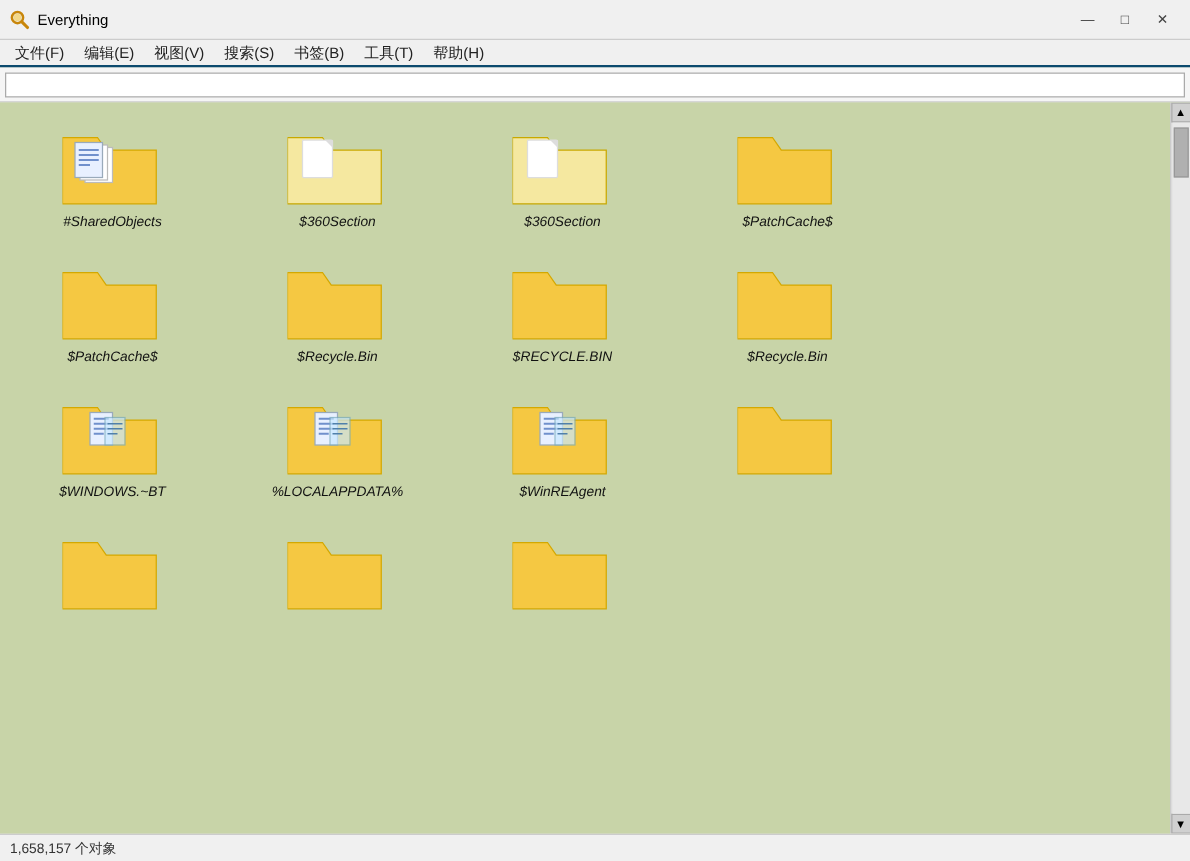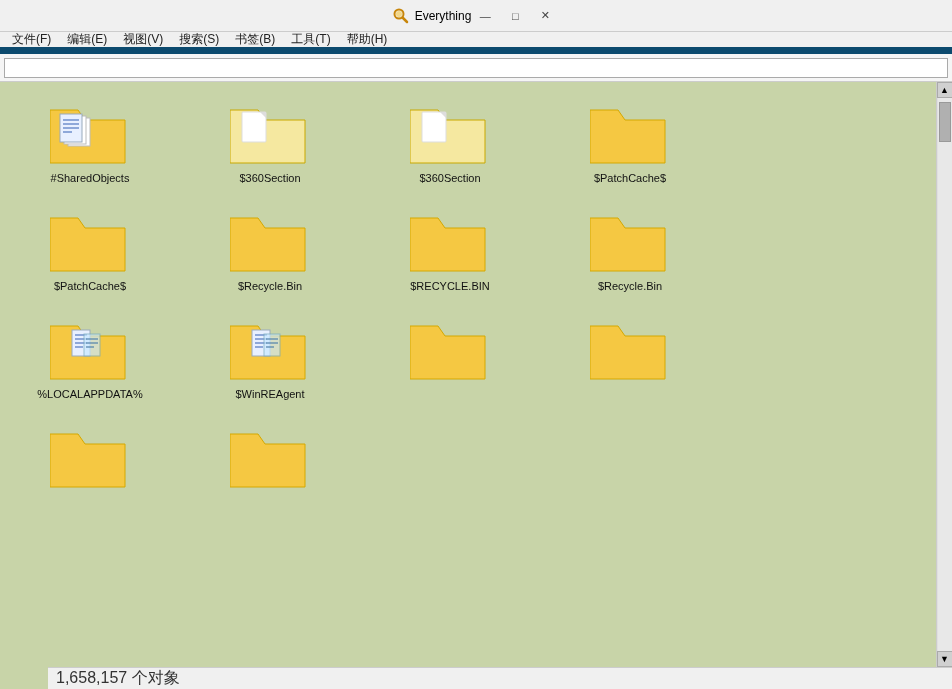--- a/index.html
+++ b/index.html
@@ -15,21 +15,21 @@
     }
 
     
     #title-bar {
       background: #f0f0f0;
       height: 32px;
       display: flex;
       align-items: center;
       padding: 0 8px;
       border-bottom: 1px solid #ccc;
-      justify-content: center;
+      justify-content: space-between;
       flex-shrink: 0;
     }
     #title-left {
       display: flex;
       align-items: center;
       gap: 6px;
     }
     #title-icon {
       width: 16px;
       height: 16px;
@@ -51,21 +51,21 @@
       color: #444;
     }
 
     
     #menu-bar {
       background: #f0f0f0;
       height: 22px;
       display: flex;
       align-items: flex-start;
       padding: 0 4px;
-      border-bottom: 7px solid #0c4a6e;
+      border-bottom: 2px solid #0c4a6e;
       flex-shrink: 0;
     }
     .menu-item {
       padding: 2px 8px;
       cursor: pointer;
       font-size: 12px;
       color: #222;
       height: 100%;
       display: flex;
       align-items: center;
@@ -127,20 +127,21 @@
       position: relative;
       margin-bottom: 4px;
     }
 
     .file-label {
       font-size: 11px;
       text-align: right;
       color: #111;
       word-break: break-all;
       max-width: 130px;
+      font-style: italic;
     }
 
     
     #scrollbar {
       width: 16px;
       background: #e0e0e0;
       border-left: 1px solid #ccc;
       display: flex;
       flex-direction: column;
       align-items: center;
@@ -175,25 +176,24 @@
     }
 
     
     #status-bar {
       background: #f0f0f0;
       height: 22px;
       display: flex;
       align-items: center;
       padding: 0 8px;
       border-top: 1px solid #ccc;
-      font-size: 16px;
+      font-size: 11px;
       color: #333;
       flex-shrink: 0;
       justify-content: space-between;
-      margin-left: 48px;
     }
   </style>
 </head>
 <body>
 
 <div id="title-bar">
   <div id="title-left">
 
     <svg id="title-icon" viewBox="0 0 16 16" width="16" height="16">
       <circle cx="6" cy="6" r="4.5" fill="none" stroke="#c8860a" stroke-width="2"></circle>
@@ -291,35 +291,50 @@
         <rect x="22" y="16" width="18" height="26" fill="#e8f0ff" stroke="#9ab" stroke-width="1"></rect>
         <line x1="25" y1="21" x2="37" y2="21" stroke="#7090cc" stroke-width="1.5"></line>
         <line x1="25" y1="25" x2="37" y2="25" stroke="#7090cc" stroke-width="1.5"></line>
         <line x1="25" y1="29" x2="37" y2="29" stroke="#7090cc" stroke-width="1.5"></line>
         <line x1="25" y1="33" x2="33" y2="33" stroke="#7090cc" stroke-width="1.5"></line>
         <rect x="34" y="20" width="16" height="22" fill="#c8e8ff" stroke="#7ab" stroke-width="1" opacity="0.7"></rect>
         <line x1="36" y1="25" x2="48" y2="25" stroke="#5080aa" stroke-width="1.2"></line>
         <line x1="36" y1="29" x2="48" y2="29" stroke="#5080aa" stroke-width="1.2"></line>
         <line x1="36" y1="33" x2="44" y2="33" stroke="#5080aa" stroke-width="1.2"></line>
       </svg></div>
-          <div class="file-label">%LOCALAPPDATA%</div>
+          <div class="file-label">$WINDOWS.~BT</div>
         </div>
         <div class="file-item">
           <div class="folder-icon"><svg viewBox="0 0 80 70" width="80" height="70">
         <polygon points="0,18 0,65 75,65 75,22 35,22 28,12 0,12" fill="#f5c842" stroke="#d4a800" stroke-width="1"></polygon>
         <rect x="22" y="16" width="18" height="26" fill="#e8f0ff" stroke="#9ab" stroke-width="1"></rect>
         <line x1="25" y1="21" x2="37" y2="21" stroke="#7090cc" stroke-width="1.5"></line>
         <line x1="25" y1="25" x2="37" y2="25" stroke="#7090cc" stroke-width="1.5"></line>
         <line x1="25" y1="29" x2="37" y2="29" stroke="#7090cc" stroke-width="1.5"></line>
         <line x1="25" y1="33" x2="33" y2="33" stroke="#7090cc" stroke-width="1.5"></line>
         <rect x="34" y="20" width="16" height="22" fill="#c8e8ff" stroke="#7ab" stroke-width="1" opacity="0.7"></rect>
         <line x1="36" y1="25" x2="48" y2="25" stroke="#5080aa" stroke-width="1.2"></line>
         <line x1="36" y1="29" x2="48" y2="29" stroke="#5080aa" stroke-width="1.2"></line>
         <line x1="36" y1="33" x2="44" y2="33" stroke="#5080aa" stroke-width="1.2"></line>
       </svg></div>
+          <div class="file-label">%LOCALAPPDATA%</div>
+        </div>
+        <div class="file-item">
+          <div class="folder-icon"><svg viewBox="0 0 80 70" width="80" height="70">
+        <polygon points="0,18 0,65 75,65 75,22 35,22 28,12 0,12" fill="#f5c842" stroke="#d4a800" stroke-width="1"></polygon>
+        <rect x="22" y="16" width="18" height="26" fill="#e8f0ff" stroke="#9ab" stroke-width="1"></rect>
+        <line x1="25" y1="21" x2="37" y2="21" stroke="#7090cc" stroke-width="1.5"></line>
+        <line x1="25" y1="25" x2="37" y2="25" stroke="#7090cc" stroke-width="1.5"></line>
+        <line x1="25" y1="29" x2="37" y2="29" stroke="#7090cc" stroke-width="1.5"></line>
+        <line x1="25" y1="33" x2="33" y2="33" stroke="#7090cc" stroke-width="1.5"></line>
+        <rect x="34" y="20" width="16" height="22" fill="#c8e8ff" stroke="#7ab" stroke-width="1" opacity="0.7"></rect>
+        <line x1="36" y1="25" x2="48" y2="25" stroke="#5080aa" stroke-width="1.2"></line>
+        <line x1="36" y1="29" x2="48" y2="29" stroke="#5080aa" stroke-width="1.2"></line>
+        <line x1="36" y1="33" x2="44" y2="33" stroke="#5080aa" stroke-width="1.2"></line>
+      </svg></div>
           <div class="file-label">$WinREAgent</div>
         </div>
         <div class="file-item">
           <div class="folder-icon"><svg viewBox="0 0 80 70" width="80" height="70">
         <polygon points="0,18 0,65 75,65 75,22 35,22 28,12 0,12" fill="#f5c842" stroke="#d4a800" stroke-width="1"></polygon>
       </svg></div>
           <div class="file-label"></div>
         </div>
         <div class="file-item">
           <div class="folder-icon"><svg viewBox="0 0 80 70" width="80" height="70">

